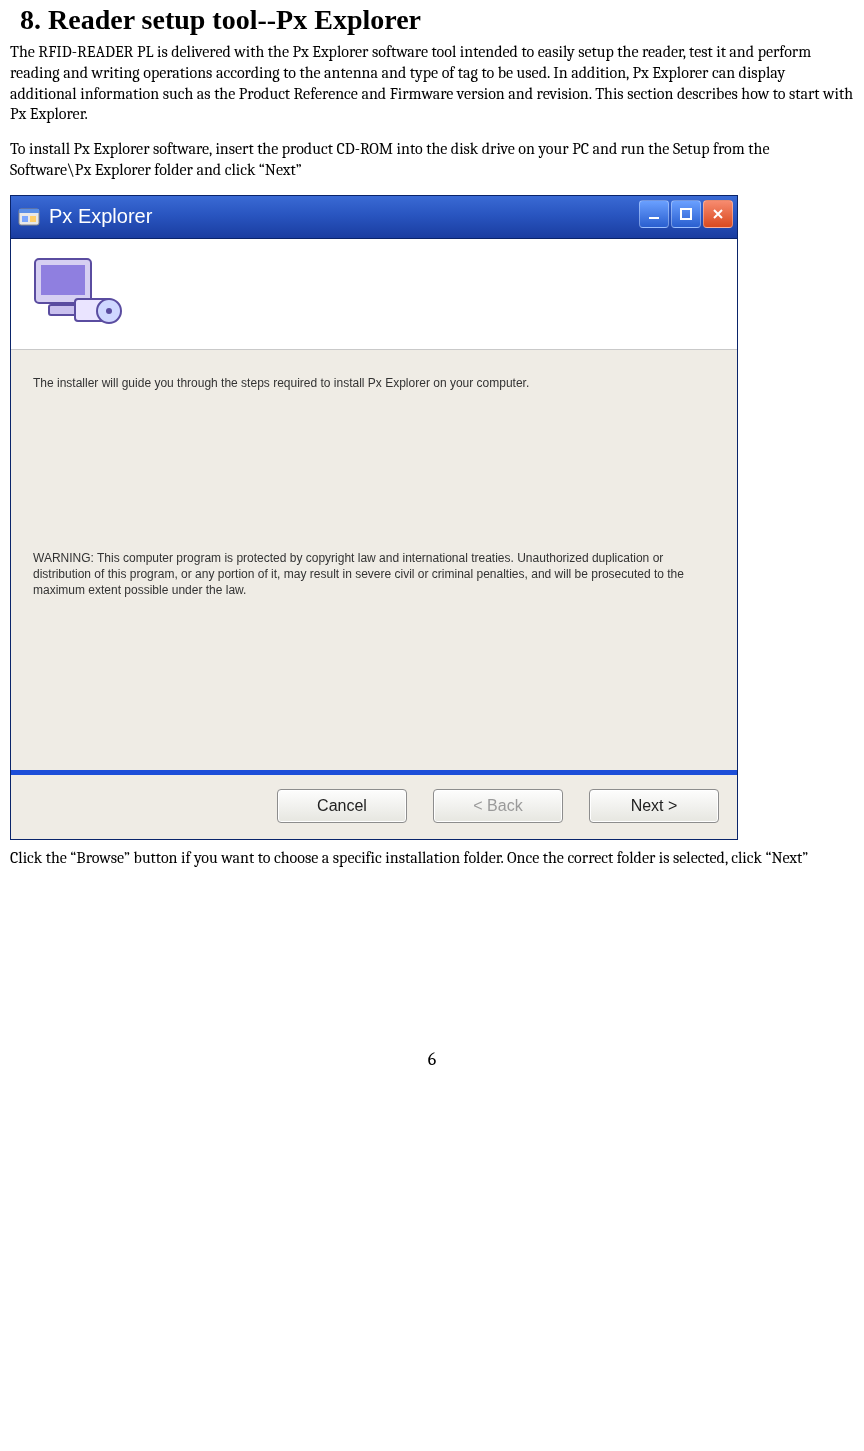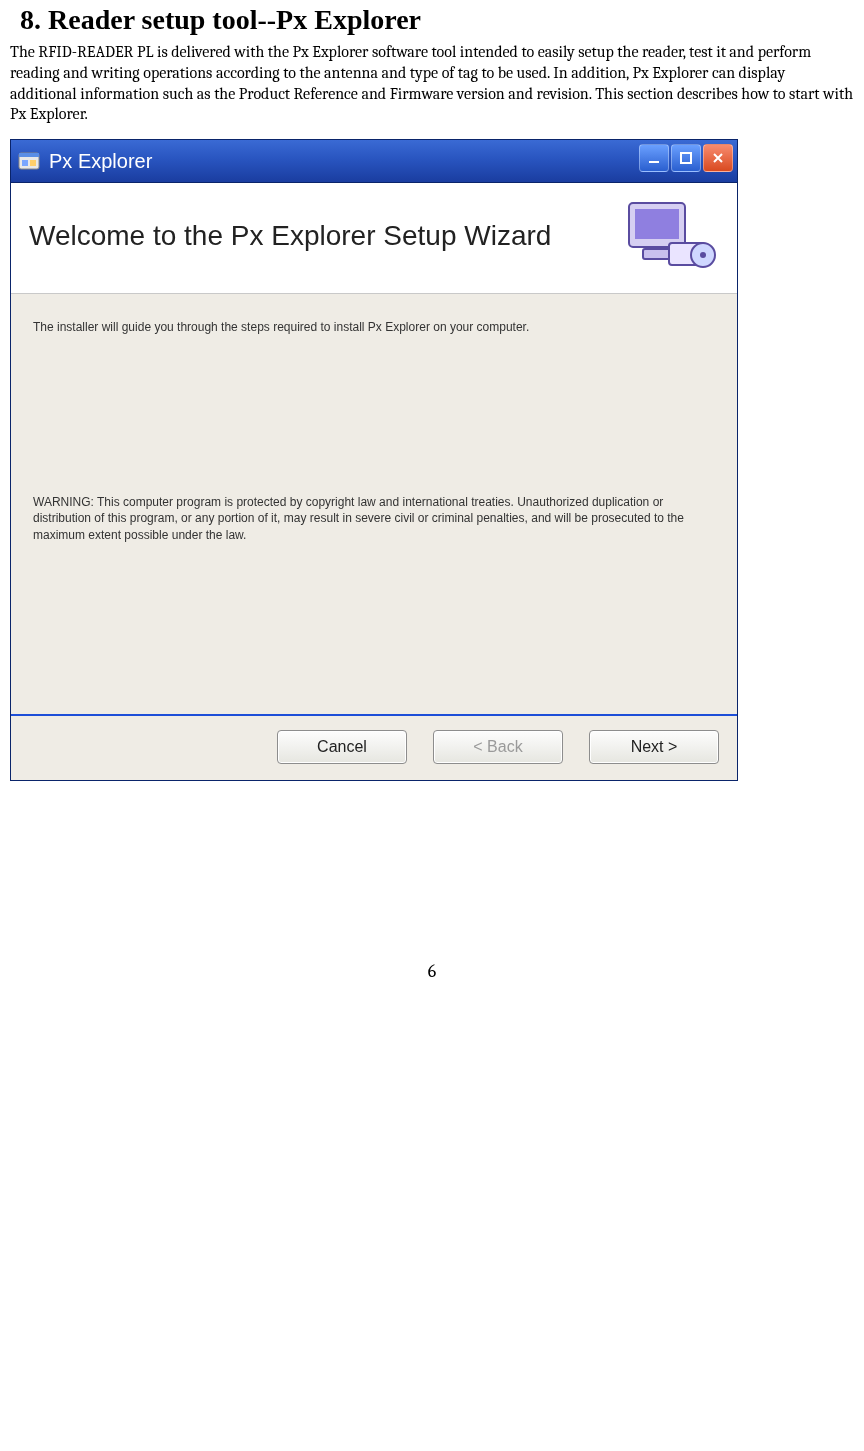--- a/index.html
+++ b/index.html
@@ -95,21 +95,21 @@
     font-size: 12px;
     color: #333;
     min-height: 420px;
     box-sizing: border-box;
     position: relative;
   }
   .body-area .intro { margin-bottom: 160px; }
   .body-area .warn { line-height: 1.35; }
   .btnrow {
     background: #efece5;
-    border-top: 2px solid #1d4ed8;
+    border-top: 5px solid #1d4ed8;
     display: flex;
     justify-content: flex-end;
     gap: 26px;
     padding: 14px 18px 16px 11px;
   }
   .xpbtn {
     min-width: 130px;
     height: 34px;
     border: 1px solid #8d8d8d;
     border-radius: 4px;
@@ -132,20 +132,21 @@
   }
 </style>
 </head>
 <body>
 
 <div class="page">
 
   <h2>8. Reader setup tool--Px Explorer</h2>
   <p class="body">The RFID-READER PL is delivered with the Px Explorer software tool intended to easily setup the reader, test it and perform reading and writing operations according to the antenna and type of tag to be used. In addition, Px Explorer can display additional information such as the Product Reference and Firmware version and revision. This section describes how to start with Px Explorer.</p>
 
+  <p class="body">To install Px Explorer software, insert the product CD-ROM into the disk drive on your PC and run the Setup from the Software\Px Explorer folder and click “Next”</p>
 
   <div class="win">
     <div class="titlebar">
       <span class="appicon">
         <svg width="22" height="22" viewBox="0 0 22 22">
           <rect x="1" y="3" width="20" height="16" rx="2" fill="#e8e8e8" stroke="#888"></rect>
           <rect x="1" y="3" width="20" height="4" fill="#5a8ee6"></rect>
           <rect x="4" y="10" width="6" height="6" fill="#7aa6ff"></rect>
           <rect x="12" y="10" width="6" height="6" fill="#ffcf6a"></rect>
         </svg>
@@ -164,21 +165,20 @@
         </div>
         <div class="tbtn close">
           <svg width="12" height="12" viewBox="0 0 12 12">
               <path d="M2 2 L10 10 M10 2 L2 10" stroke="#fff" stroke-width="2"></path>
             </svg>
         </div>
       </div>
     </div>
 
     <div class="banner">
-      <div class="banner-title">Welcome to the Px Explorer Setup Wizard</div>
       <div class="banner-art">
         <svg width="96" height="78" viewBox="0 0 96 78">
           <rect x="6" y="6" width="56" height="44" rx="4" fill="#d6cff2" stroke="#5a4ca0" stroke-width="2"></rect>
           <rect x="12" y="12" width="44" height="30" fill="#8f7fe0"></rect>
           <rect x="20" y="52" width="28" height="10" rx="2" fill="#c9c0ee" stroke="#5a4ca0" stroke-width="2"></rect>
           <rect x="46" y="46" width="36" height="22" rx="3" fill="#eae4ff" stroke="#5a4ca0" stroke-width="2"></rect>
           <circle cx="80" cy="58" r="12" fill="#cfd7ff" stroke="#5a4ca0" stroke-width="2"></circle>
           <circle cx="80" cy="58" r="3" fill="#5a4ca0"></circle>
         </svg>
       </div>
@@ -189,15 +189,16 @@
       <div class="warn">WARNING: This computer program is protected by copyright law and international treaties. Unauthorized duplication or distribution of this program, or any portion of it, may result in severe civil or criminal penalties, and will be prosecuted to the maximum extent possible under the law.</div>
     </div>
 
     <div class="btnrow">
       <div class="xpbtn">Cancel</div>
       <div class="xpbtn disabled">&lt; Back</div>
       <div class="xpbtn">Next &gt;</div>
     </div>
   </div>
 
+  <p class="body">Click the “Browse” button if you want to choose a specific installation folder. Once the correct folder is selected, click “Next”</p>
 
   <div class="pagenum">6</div>
 </div>
 
 </body></html>

